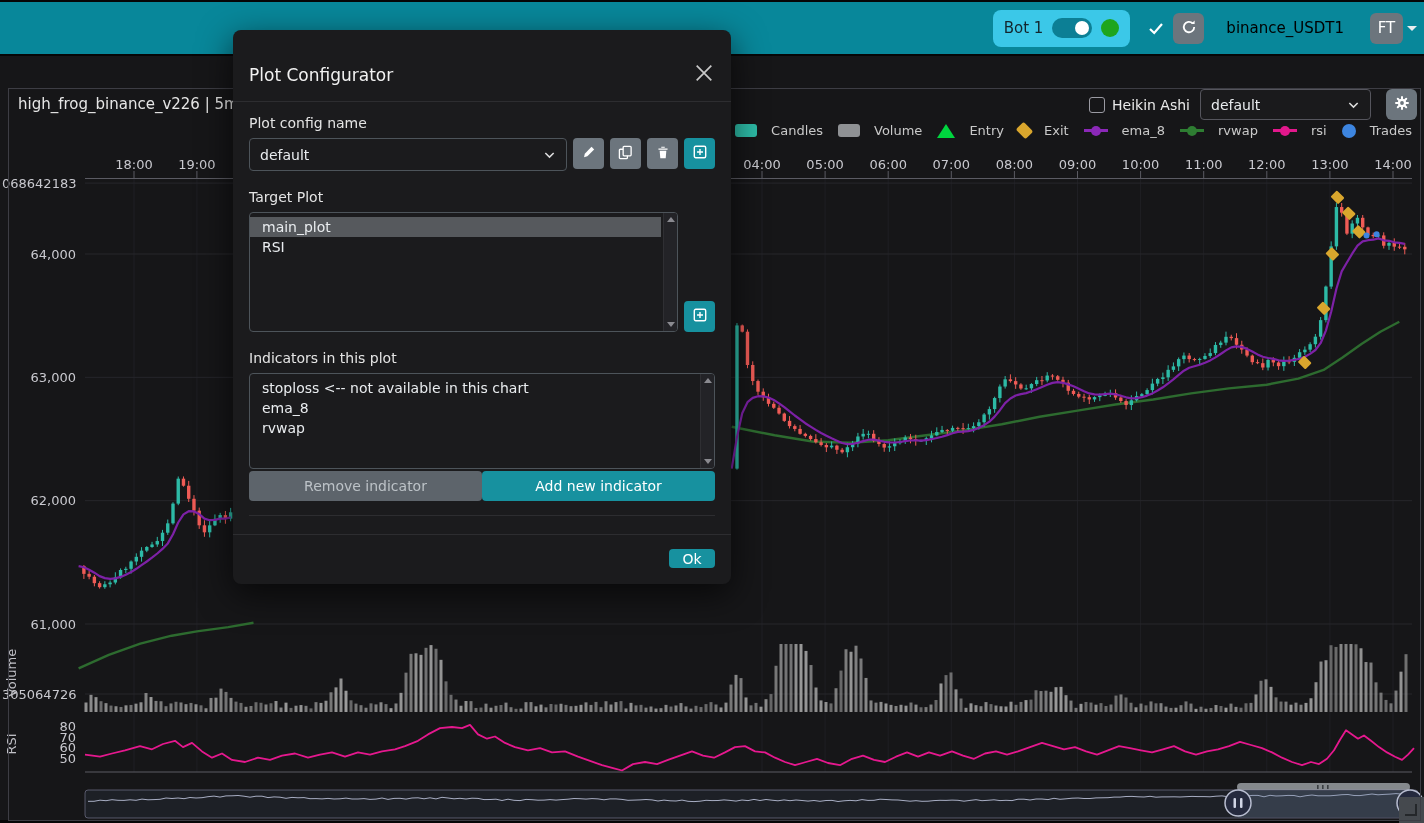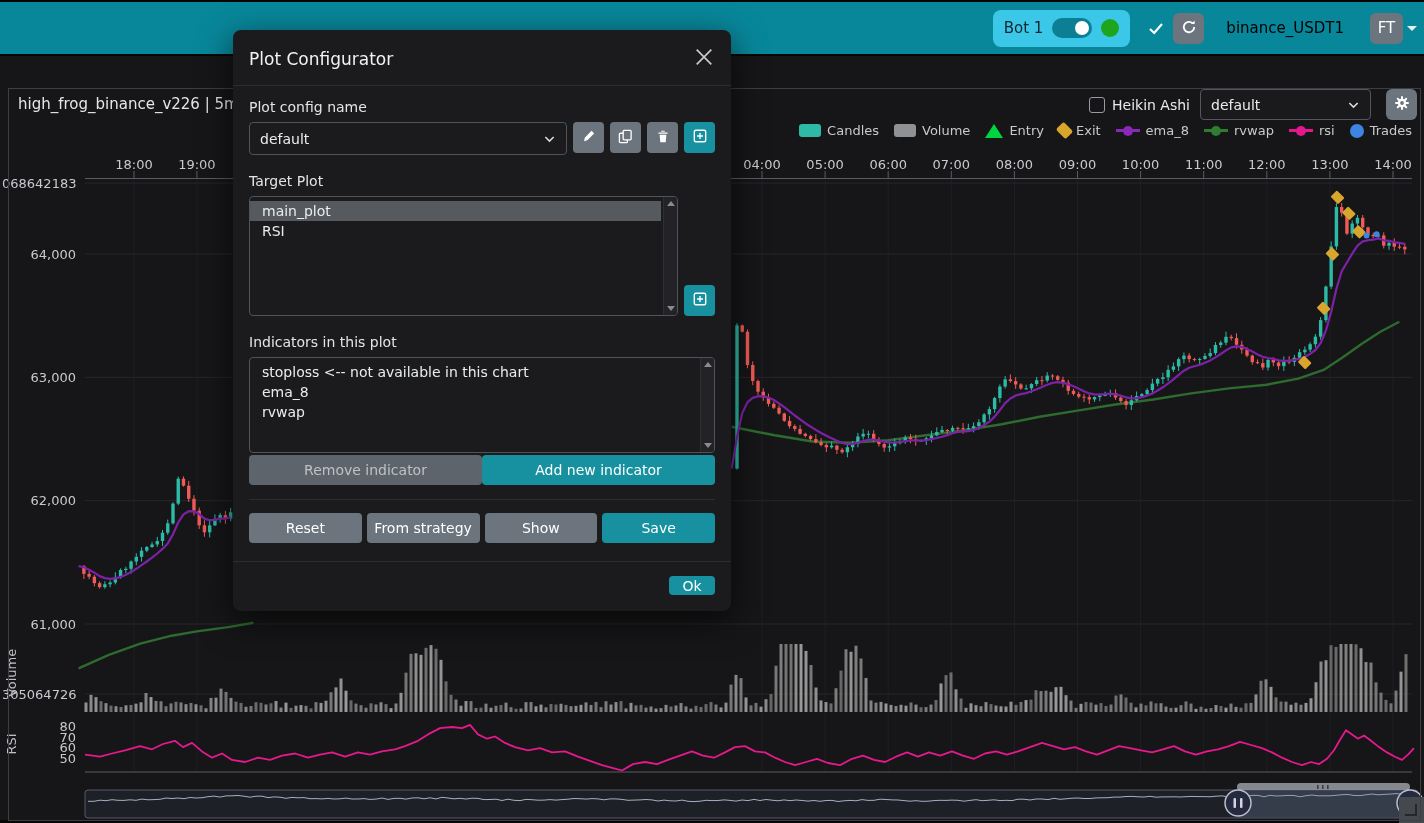--- a/index.html
+++ b/index.html
@@ -26,32 +26,32 @@
   
   .chart-panel{position:absolute;left:8px;top:88px;width:1411px;height:731px;border:1px solid #3d3d44;z-index:1;}
   .chart-title{position:absolute;left:18px;top:95px;font-size:15px;color:#e6e6e6;z-index:2;}
   .heikin-row{position:absolute;top:89px;right:7px;display:flex;align-items:center;z-index:2;}
   .checkbox{width:14px;height:14px;border:1px solid #9a9aa2;border-radius:3px;background:transparent;}
   .hk-label{font-size:14px;color:#eaeaea;margin:0 10px 0 7px;}
   .mini-select{display:flex;align-items:center;justify-content:space-between;width:149px;height:29px;
     border:1px solid #55555d;border-radius:4px;background:#1a1a1c;color:#e9ecef;font-size:14px;
     padding:0 10px;margin-right:15px;}
   .legend{position:absolute;top:123px;right:12px;display:flex;align-items:center;gap:15px;z-index:2;}
-  .legend .item{display:flex;align-items:center;gap:6px;font-size:13px;color:#c9c9c9;}
+  .legend .item{display:flex;align-items:center;gap:14px;font-size:13px;color:#c9c9c9;}
   .mk-rect{width:22px;height:13px;border-radius:3px;}
   .mk-tri{width:0;height:0;border-left:9px solid transparent;border-right:9px solid transparent;}
   .mk-dia{width:11px;height:11px;transform:rotate(45deg) scale(1.25,1);border-radius:2px;}
   .mk-line{width:24px;height:3px;position:relative;}
   .mk-line i{position:absolute;left:7px;top:-3.5px;width:10px;height:10px;border-radius:50%;display:block;}
   .mk-circle{width:14px;height:14px;border-radius:50%;}
   #chart-wrap{position:absolute;left:0;top:0;z-index:1;}
   
   .modal{position:absolute;left:233px;top:30px;width:498px;background:#1b1b1d;border-radius:8px;
     box-shadow:0 10px 34px rgba(0,0,0,.65);z-index:50;color:#e9ecef;}
-  .m-header{display:flex;align-items:center;justify-content:space-between;padding:16px 16px 14px 16px;
+  .m-header{display:flex;align-items:center;justify-content:space-between;padding:32px 16px 14px 16px;
     border-bottom:1px solid #2d2d30;}
   .m-title{font-size:17px;color:#f2f2f2;}
   .m-close{background:none;border:none;padding:2px;display:flex;cursor:pointer;}
   .m-body{padding:13px 16px 2px 16px;}
   .f-label{font-size:14px;color:#e4e4e4;margin-bottom:7px;}
   .cfg-row{display:flex;gap:6px;}
   .select{flex:1;display:flex;align-items:center;justify-content:space-between;height:31px;
     border:1px solid #4d545a;border-radius:4px;background:#1b1b1d;font-size:14px;color:#e9ecef;padding:0 10px;}
   .icon-btn{width:31px;height:31px;min-width:31px;border-radius:4px;background:#6c757d;border:none;
     display:flex;align-items:center;justify-content:center;}
@@ -955,23 +955,17 @@
           <span class="sb-down"></span>
         </div>
       </div>
       <div class="two-col">
         <button class="btn btn-muted">Remove indicator</button>
         <button class="btn btn-teal">Add new indicator</button>
       </div>
     </div>
 
     <div class="m-div"></div>
-    <div class="four-row">
-      <button class="btn btn-gray">Reset</button>
-      <button class="btn btn-gray">From strategy</button>
-      <button class="btn btn-gray">Show</button>
-      <button class="btn btn-teal">Save</button>
-    </div>
   </div>
   <div class="m-footer">
     <button class="btn btn-teal ok-btn">Ok</button>
   </div>
 </div>
 
 </body></html>

